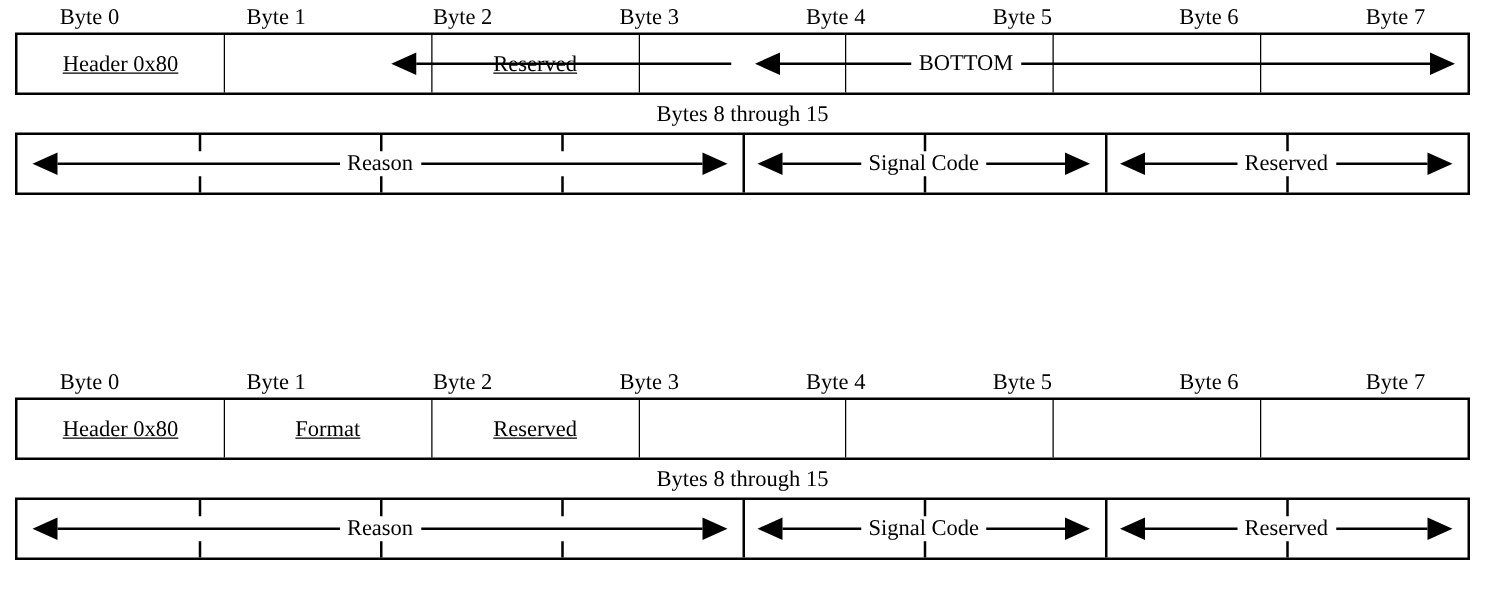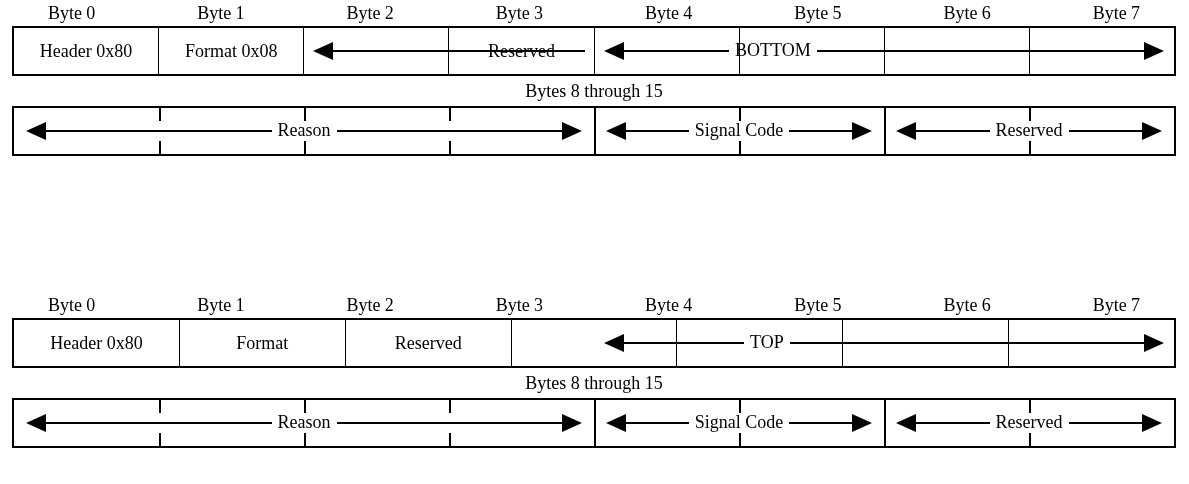--- a/index.html
+++ b/index.html
@@ -24,21 +24,21 @@
     white-space:nowrap;
   }
 
   
   .frame{
     position:relative;width:100%;box-sizing:border-box;
     border:2px solid #000;height:50px;background:#fff;
   }
 
   
-  .cells{display:flex;width:100%;height:100%;}
+  .cells{display:flex;width:100%;height:100%;text-decoration:underline;}
   .cell{
     flex:1 1 0;position:relative;box-sizing:border-box;
     border-right:1.5px solid #000;
     display:flex;align-items:center;justify-content:center;
     font-size:18px;white-space:nowrap;
   }
   .cell:last-child{border-right:none;}
 
   
   .ticks{position:absolute;left:0;top:0;width:100%;height:100%;pointer-events:none;}
@@ -90,21 +90,20 @@
     <div class="byte-label">Byte 3</div>
     <div class="byte-label">Byte 4</div>
     <div class="byte-label">Byte 5</div>
     <div class="byte-label">Byte 6</div>
     <div class="byte-label">Byte 7</div>
   </div>
 
   <div class="frame">
     <div class="cells">
       <div class="cell">Header 0x80</div>
-      <div class="cell">Format 0x08</div>
       <div class="cell"></div>
       <div class="cell">Reserved</div>
       <div class="cell"></div>
       <div class="cell"></div>
       <div class="cell"></div>
       <div class="cell"></div>
     </div>
 
     <div class="span" style="left:25.0%;width:25.0%;">
       <div class="arrow-line" style="width:calc(100% - 18px);">
@@ -191,29 +190,20 @@
     <div class="cells">
       <div class="cell">Header 0x80</div>
       <div class="cell">Format</div>
       <div class="cell">Reserved</div>
       <div class="cell"></div>
       <div class="cell"></div>
       <div class="cell"></div>
       <div class="cell"></div>
     </div>
 
-    <div class="span" style="left:50.0%;width:50.0%;">
-      <div class="arrow-line" style="width:calc(100% - 20px);">
-        <div class="head left"></div>
-        <div class="bar" style="max-width:120px;"></div>
-        <div class="lbl">TOP</div>
-        <div class="bar"></div>
-        <div class="head right"></div>
-      </div>
-    </div>
   </div>
 
   <div class="caption">Bytes 8 through 15</div>
 
   <div class="frame">
     <div class="ticks">
       <div class="tick top" style="left:12.5%;"></div>
         <div class="tick bot" style="left:12.5%;"></div>
       <div class="tick top" style="left:25%;"></div>
         <div class="tick bot" style="left:25%;"></div>

